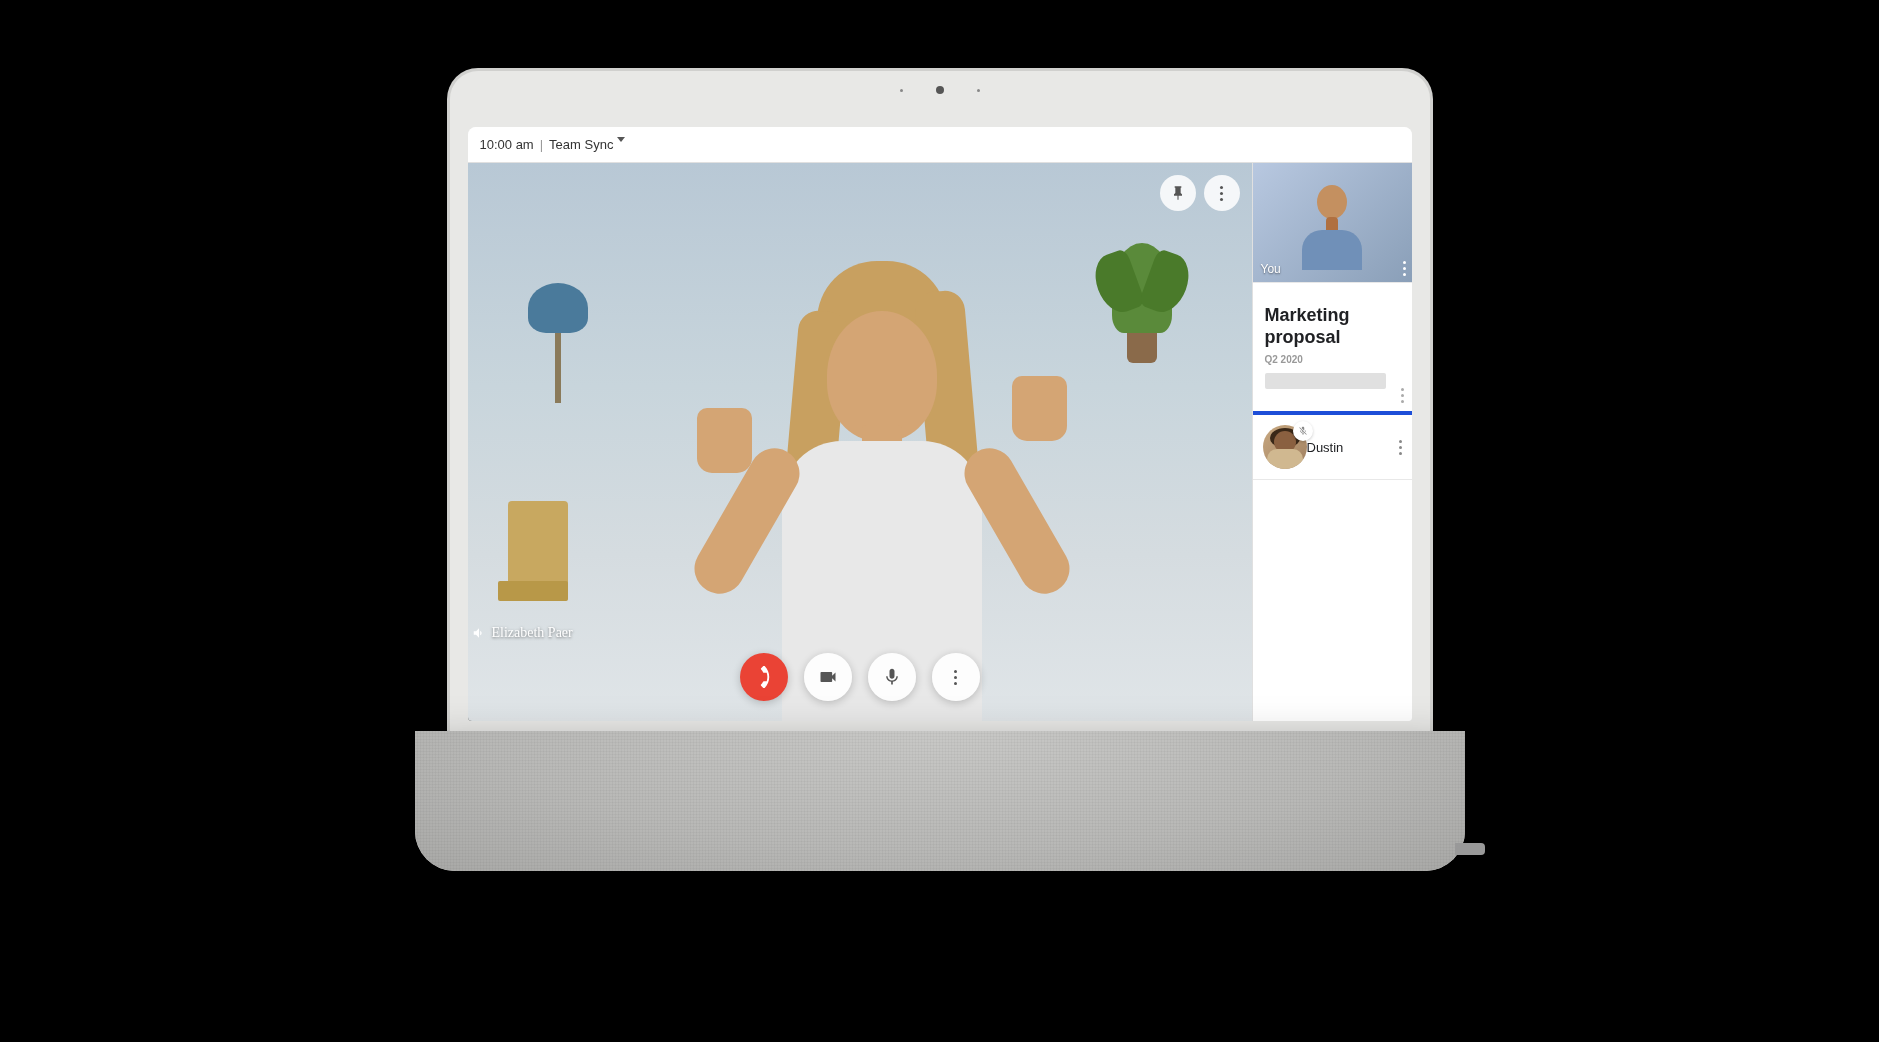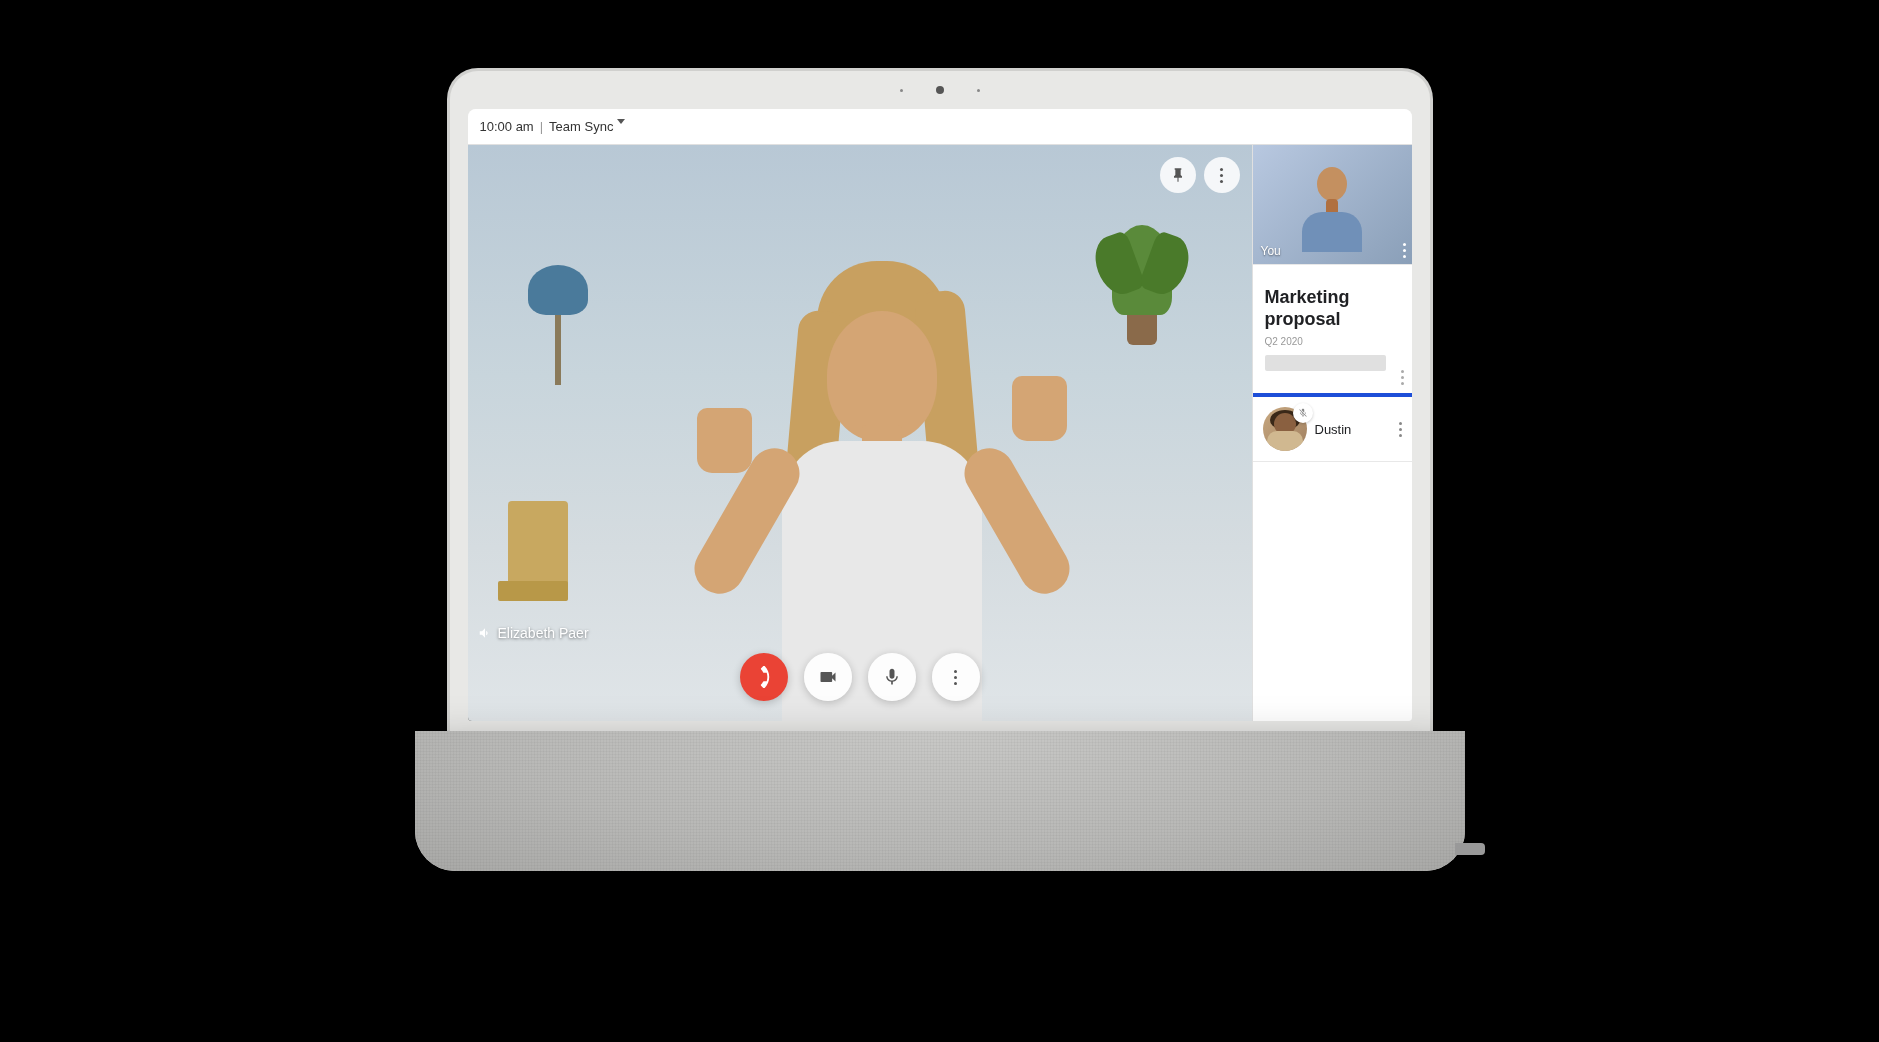--- a/index.html
+++ b/index.html
@@ -31,20 +31,21 @@
       height: 660px;
       background: #e8e8e6;
       border-radius: 28px 28px 0 0;
       box-shadow:
         0 0 0 3px #d0d0ce,
         0 20px 60px rgba(0,0,0,0.5),
         0 4px 20px rgba(0,0,0,0.4);
       display: flex;
       flex-direction: column;
       align-items: center;
+      gap: 18px;
     }
 
     
     .camera-bar {
       width: 100%;
       height: 38px;
       display: flex;
       align-items: center;
       justify-content: center;
       position: relative;
@@ -362,24 +363,25 @@
       width: 55px;
       height: 65px;
       background: #d4a574;
       border-radius: 10px 10px 15px 15px;
     }
 
     
     .name-overlay {
       position: absolute;
       bottom: 80px;
-      left: 10px;
+      left: 4px;
       display: flex;
       align-items: center;
       gap: 6px;
+      font-family: Liberation Serif, serif;
     }
     .name-text {
       color: #fff;
       font-size: 14px;
       font-weight: 500;
       text-shadow: 0 1px 3px rgba(0,0,0,0.5);
     }
 
     
     .video-controls {
@@ -514,20 +516,21 @@
     .doc-title {
       font-size: 18px;
       font-weight: 600;
       color: #202124;
       line-height: 1.2;
       margin-bottom: 6px;
     }
     .doc-subtitle {
       font-size: 10px;
       color: #999;
+      font-weight: bold;
     }
     .doc-preview-bar {
       margin-top: 8px;
       height: 16px;
       background: #e0e0e0;
       border-radius: 2px;
       width: 90%;
     }
     .doc-more {
       position: absolute;
@@ -596,21 +599,21 @@
       height: 20px;
       background: #d0b890;
       border-radius: 10px 10px 0 0;
       position: absolute;
       bottom: 0;
       left: 50%;
       transform: translateX(-50%);
     }
     .dustin-info {
       flex: 1;
-      margin-left: 8px;
+      margin-left: 0;
     }
     .dustin-name {
       font-size: 13px;
       color: #202124;
       font-weight: 500;
     }
     .dustin-more {
       color: #888;
       font-size: 16px;
       font-weight: 700;

